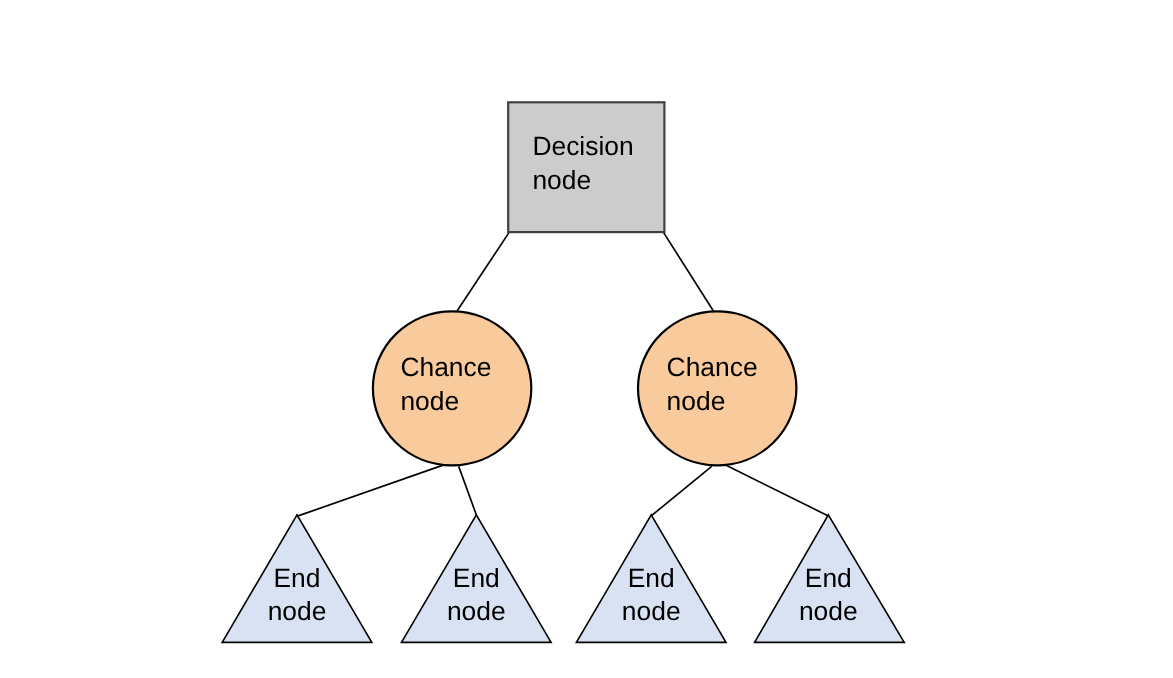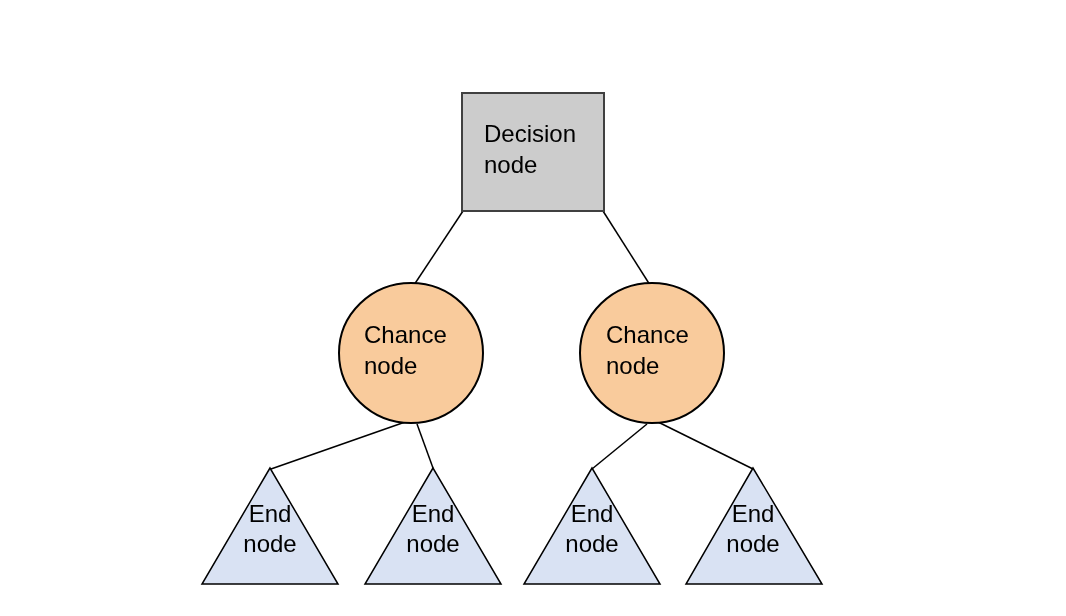--- a/index.html
+++ b/index.html
@@ -26,21 +26,21 @@
     line-height: 31px;
     color: #000000;
     white-space: pre-line;
     pointer-events: none;
   }
   .align-left { text-align: left; }
   .align-center { text-align: center; transform: translateX(-50%); }
   .label-decision { left: 484px; top: 118px; }
   .label-chance-left { left: 364px; top: 319px; }
   .label-chance-right { left: 606px; top: 319px; }
-  .label-end { top: 499px; line-height: 30px; }
+  .label-end { top: 512px; line-height: 30px; }
   .label-end-1 { left: 270px; }
   .label-end-2 { left: 433px; }
   .label-end-3 { left: 592px; }
   .label-end-4 { left: 753px; }
 </style>
 </head>
 <body>
 
 <div class="canvas">
 

